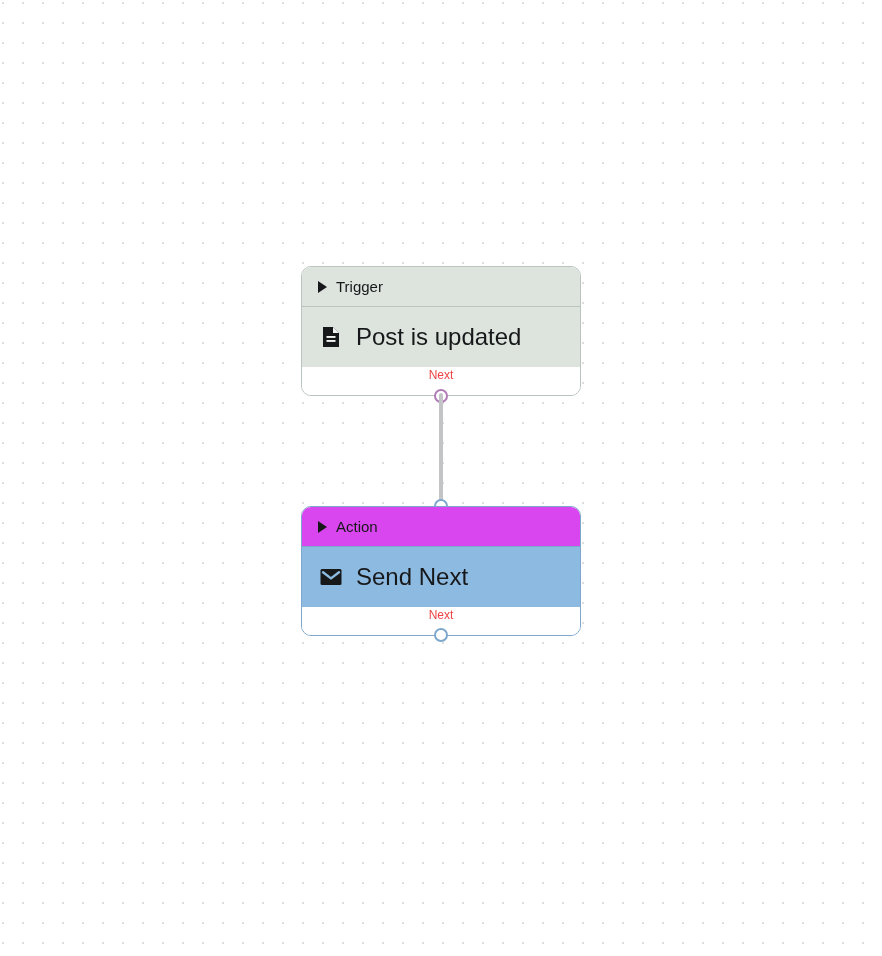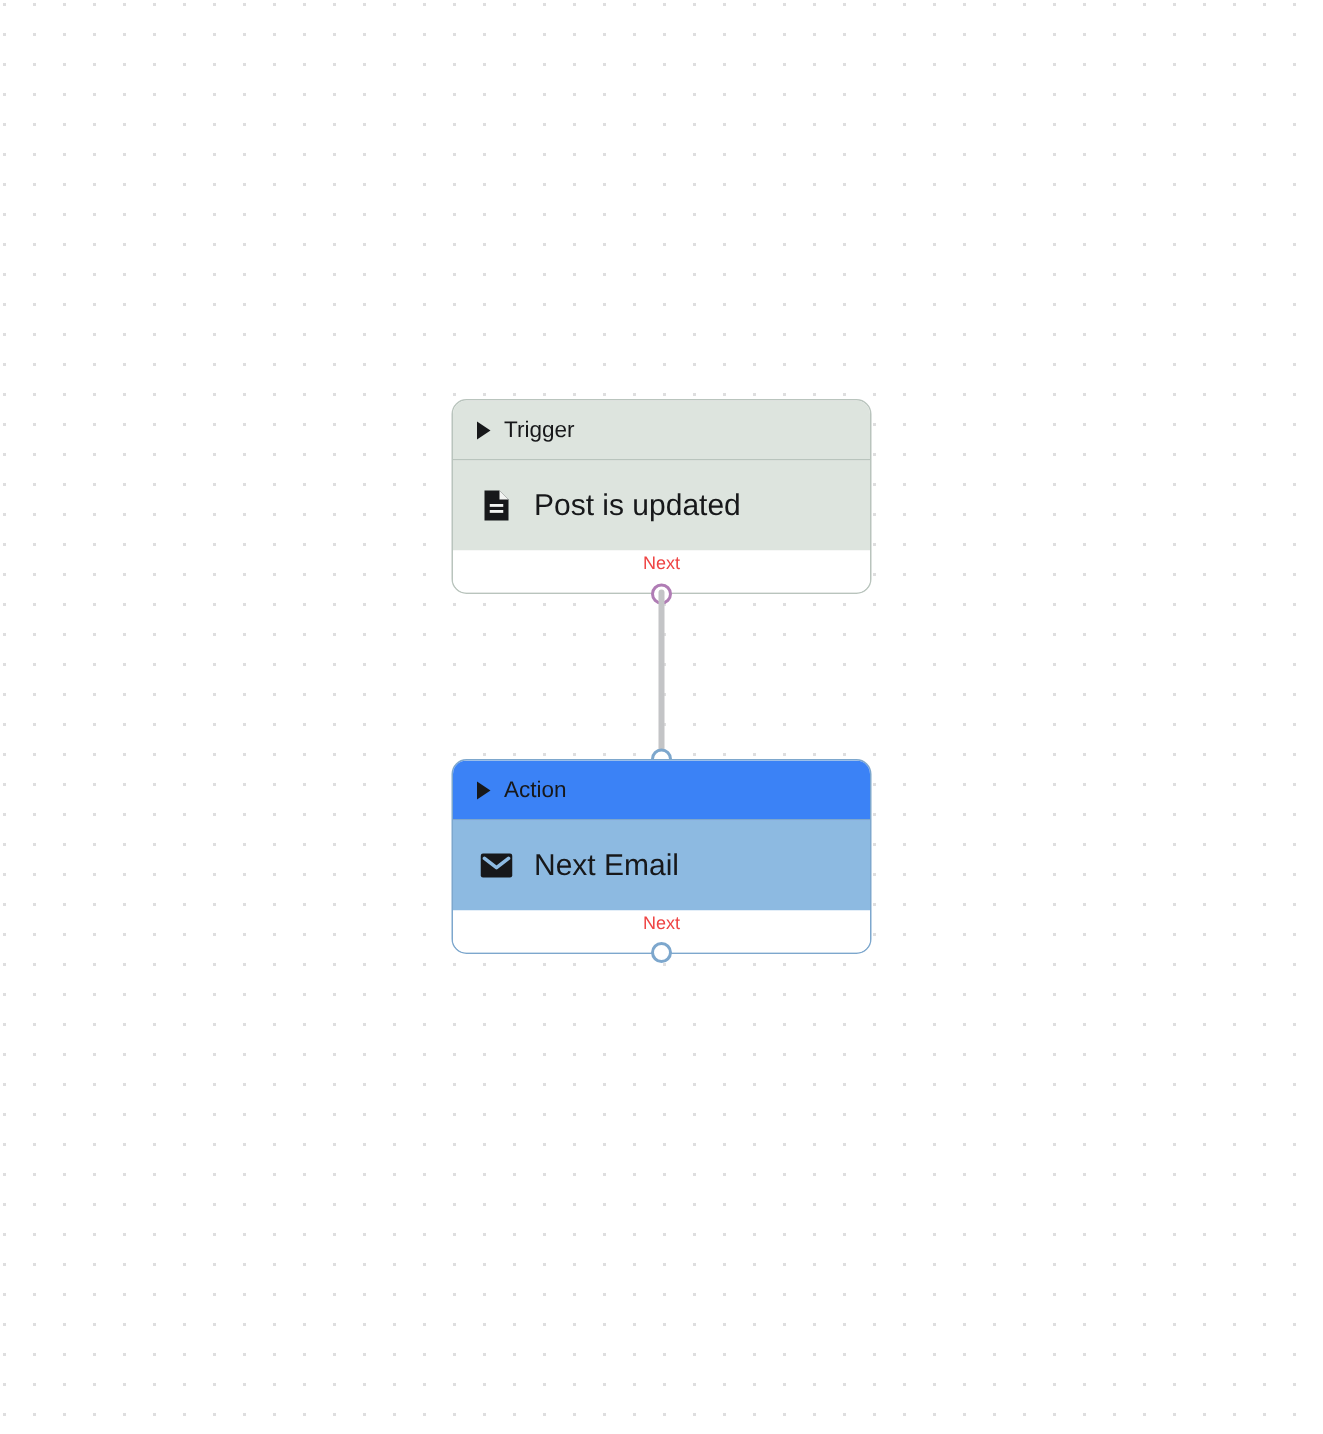--- a/index.html
+++ b/index.html
@@ -78,21 +78,21 @@
     width: 26px;
     height: 26px;
     flex: 0 0 auto;
     margin-right: 12px;
     display: flex;
     align-items: center;
     justify-content: center;
   }
 
   .node-label {
-    font-size: 20px;
+    font-size: 24px;
     color: #17181a;
     white-space: nowrap;
   }
 
   .node-footer {
     height: 28px;
     background: #ffffff;
     display: flex;
     align-items: flex-start;
     justify-content: center;
@@ -126,21 +126,21 @@
   
   #action-node {
     left: 301px;
     top: 506px;
   }
   #action-node .node-body {
     border: 1px solid #7da7cd;
     background: #ffffff;
   }
   #action-node .node-header {
-    background: #3b82f6;
+    background: #d946ef;
     border-bottom: 1px solid #7da7cd;
   }
   #action-node .node-main {
     background: #8dbae1;
   }
 
   
   .port {
     position: absolute;
     width: 14px;
@@ -222,21 +222,21 @@
         <span class="node-title">Action</span>
       </div>
 
       <div class="node-main">
         <span class="node-icon">
           <svg width="24" height="24" viewBox="0 0 24 24" aria-hidden="true">
             <rect x="1.5" y="4" width="21" height="16" rx="1.5" fill="#17181a"></rect>
             <path d="M4 7.2 L12 13.4 L20 7.2" fill="none" stroke="#8dbae1" stroke-width="2.4" stroke-linecap="round" stroke-linejoin="round"></path>
           </svg>
         </span>
-        <span class="node-label">Next Email</span>
+        <span class="node-label">Send Next</span>
       </div>
 
       <div class="node-footer">
         <span class="footer-text">Next</span>
       </div>
 
     </div>
   </div>
 
   <div class="port port-out-action"></div>

